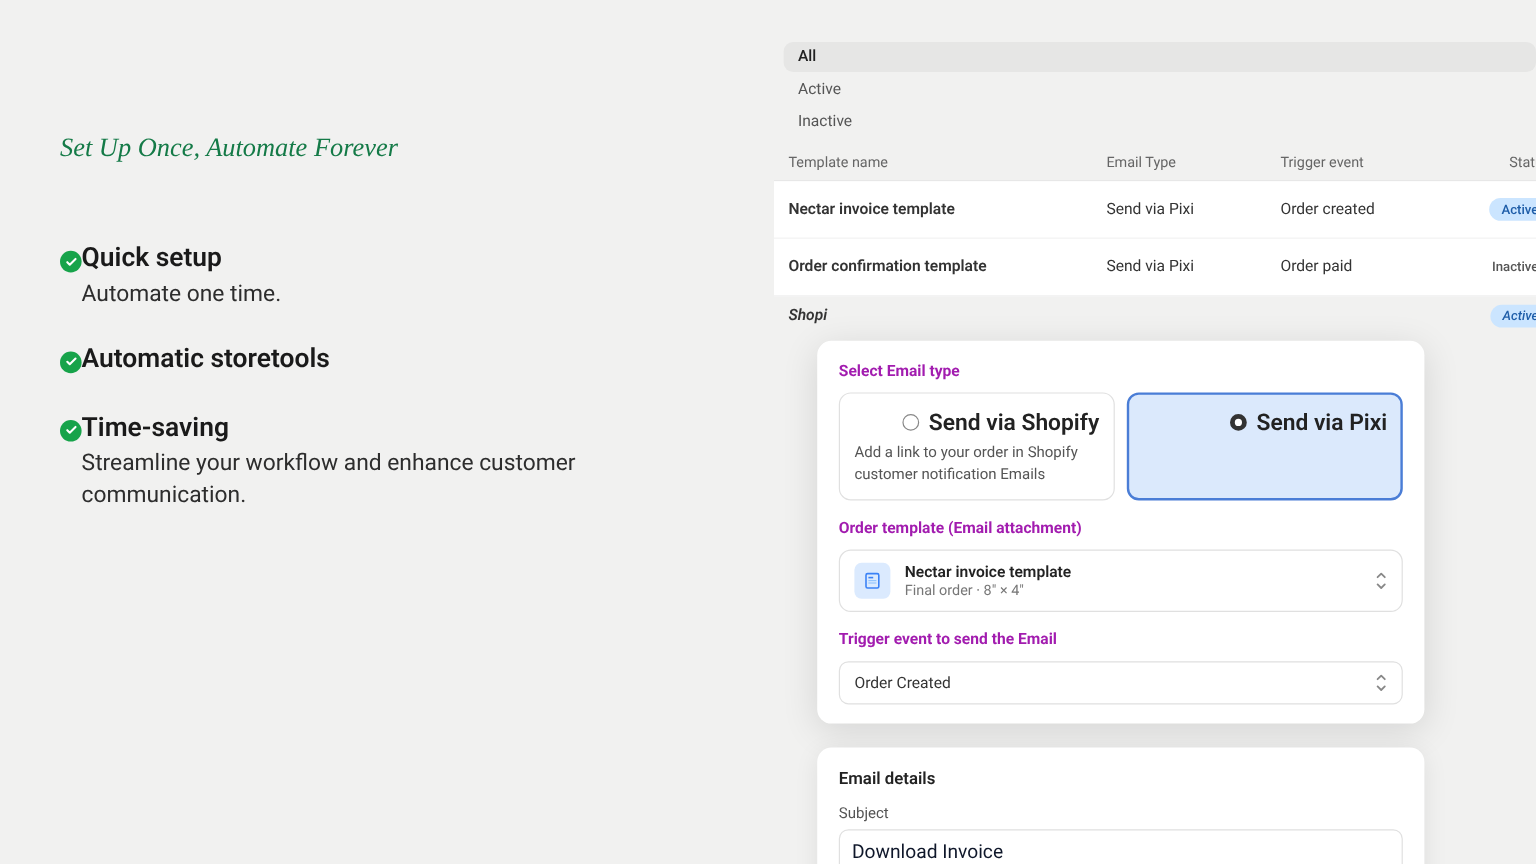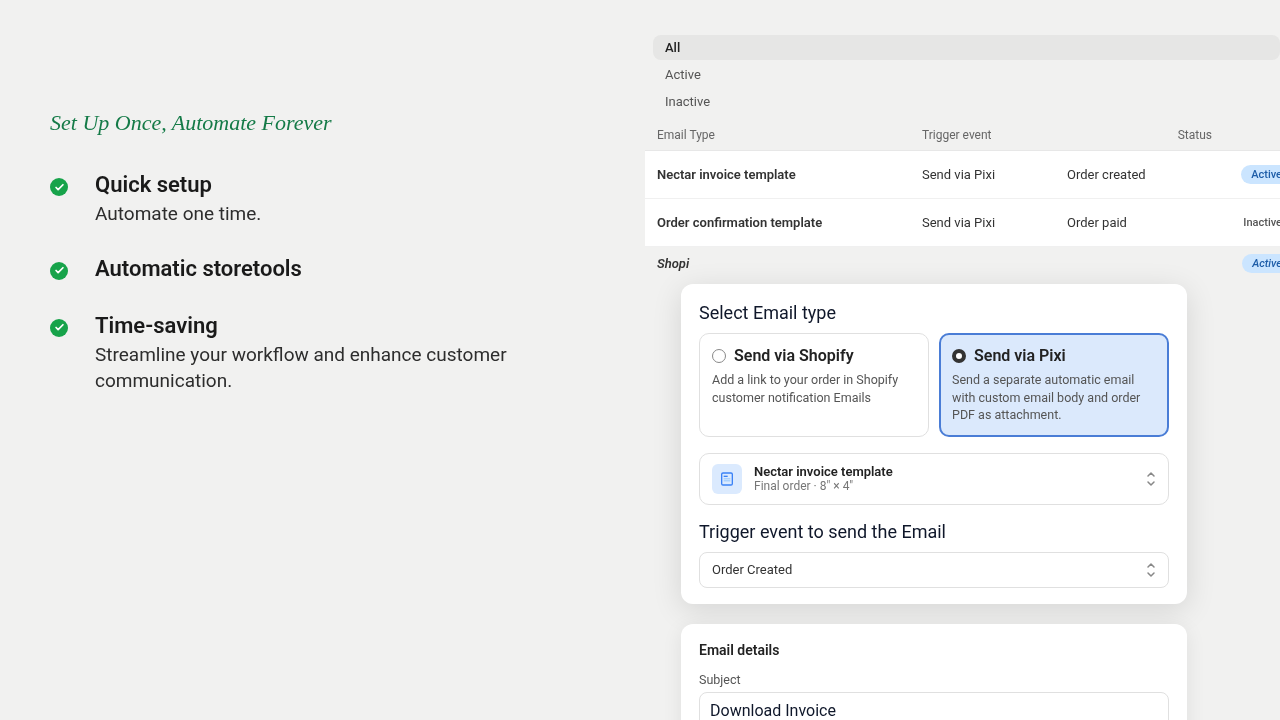--- a/index.html
+++ b/index.html
@@ -24,27 +24,27 @@
     font-weight: 500;
     line-height: 1.2;
     color: #1d1d1b;
     margin-bottom: 18px;
   }
   .subhead {
     font-family: Georgia, serif;
     font-style: italic;
     font-size: 22px;
     color: #147a47;
-    margin-bottom: 36px;
+    margin-bottom: 67px;
   }
   .feature-row {
     display: flex;
     align-items: flex-start;
     margin-bottom: 28px;
-    gap: 27px;
+    gap: 0;
   }
   .check-icon {
     width: 18px; height: 18px; flex: 0 0 18px;
     background: #17a34a;
     border-radius: 50%;
     margin-top: 6px;
     display: flex; align-items: center; justify-content: center;
   }
   .check-icon svg { width: 11px; height: 11px; }
   .feature-text { flex: 1; }
@@ -123,23 +123,24 @@
   .card {
     background: #fff;
     border-radius: 12px;
     box-shadow: 0 6px 30px rgba(0,0,0,0.12);
     padding: 18px 18px 16px 18px;
     margin-top: -3px;
     margin-left: 36px;
     width: 506px;
   }
   .small-label {
-    font-size: 18px;
-    color: #0f172a;
+    font-size: 13px;
+    color: #a21caf;
     margin-bottom: 10px;
+    font-weight: bold;
   }
   .radio-pair {
     display: flex;
     gap: 10px;
     margin-bottom: 16px;
   }
   .radio-card {
     flex: 1;
     border: 1px solid #e0e0e0;
     border-radius: 10px;
@@ -147,23 +148,24 @@
     font-size: 12.5px;
   }
   .radio-card.selected {
     background: #dbe9fc;
     border: 2px solid #4a7dd6;
     padding: 11px;
   }
   .radio-header {
     display: flex; align-items: center; gap: 8px;
     font-weight: 600;
-    font-size: 16px;
+    font-size: 19px;
     margin-bottom: 6px;
     color: #222;
+    justify-content: flex-end;
   }
   .radio-dot {
     width: 14px; height: 14px; flex: 0 0 14px;
     border: 1.5px solid #888;
     border-radius: 50%;
   }
   .radio-dot.filled {
     border: 4.5px solid #333;
     background: #fff;
   }
@@ -281,20 +283,21 @@
 </div>
 
 <div class="right-pane">
   <div class="tabs">
     <div class="tab active-tab">All</div>
     <div class="tab">Active</div>
     <div class="tab">Inactive</div>
   </div>
 
   <div class="table-head">
+    <div>Template name</div>
     <div>Email Type</div>
     <div>Trigger event</div>
     <div>Status</div>
   </div>
 
   <div class="table-row">
     <div class="t-name">Nectar invoice template</div>
     <div>Send via Pixi</div>
     <div>Order created</div>
     <div><span class="badge active">Active</span></div>
@@ -322,24 +325,24 @@
           <span class="radio-dot"></span>
           <span>Send via Shopify</span>
         </div>
         <div class="radio-desc">Add a link to your order in Shopify customer notification Emails</div>
       </div>
       <div class="radio-card selected">
         <div class="radio-header">
           <span class="radio-dot filled"></span>
           <span>Send via Pixi</span>
         </div>
-        <div class="radio-desc">Send a separate automatic email with custom email body and order PDF as attachment.</div>
-      </div>
-    </div>
-
+      </div>
+    </div>
+
+    <div class="small-label">Order template (Email attachment)</div>
     <div class="template-picker">
       <div class="tpl-icon">
         <svg width="16" height="16" viewBox="0 0 24 24" fill="none">
             <rect x="4" y="3" width="16" height="18" rx="2" stroke="#3b82f6" stroke-width="2"></rect>
             <rect x="7" y="7" width="6" height="2" fill="#3b82f6"></rect>
             <rect x="7" y="11" width="10" height="1.5" fill="#93c5fd"></rect>
             <rect x="7" y="14" width="10" height="1.5" fill="#93c5fd"></rect>
           </svg>
       </div>
       <div class="tpl-info">

